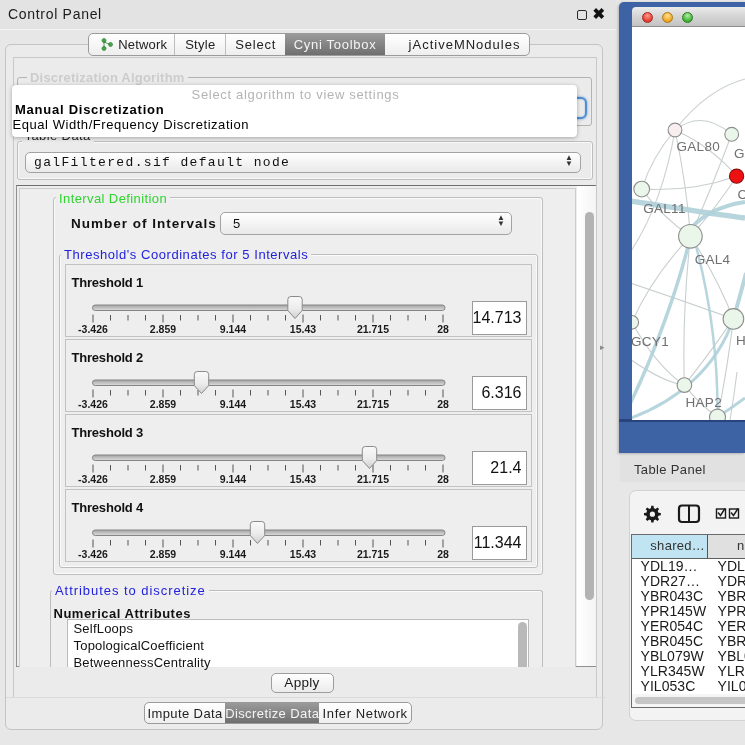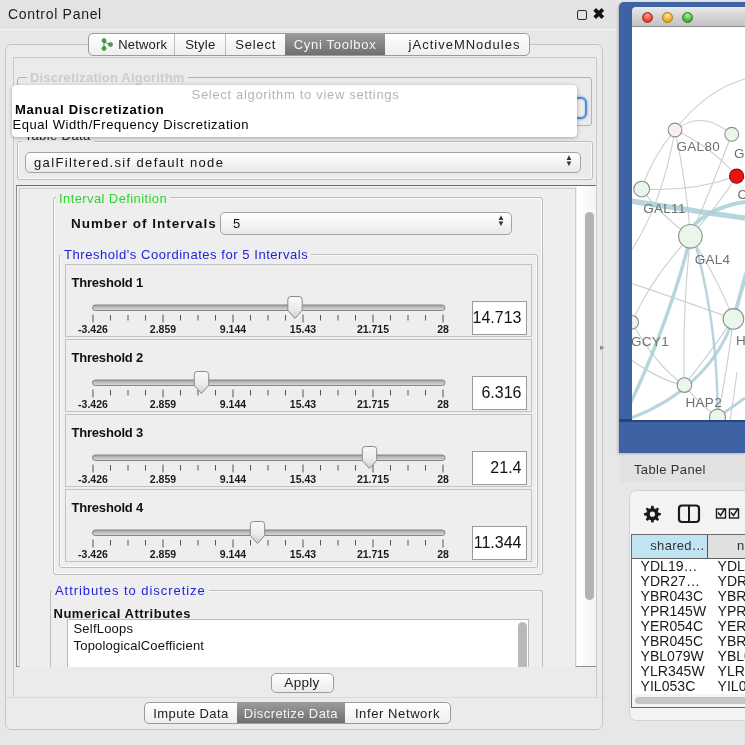--- a/index.html
+++ b/index.html
@@ -39,21 +39,21 @@
 </div>
 
 <div class="abs" style="left:12.5px;top:57px;width:584px;height:640.5px;border:1px solid #c9c9c9;background:#ebebeb;"></div>
 
 <div class="abs" style="left:17px;top:77px;width:575px;height:48.5px;border:1px solid #b3b3b3;border-radius:3px;"></div>
 <div class="abs" style="left:27px;top:70px;font-size:13px;font-weight:bold;letter-spacing:0.2px;color:#cccccc;background:#ebebeb;padding:0 3px;">Discretization Algorithm</div>
 <div class="abs" style="left:566px;top:97px;width:20.5px;height:22px;background:#ececec;border:2.5px solid #4f8fd2;border-radius:6px;box-shadow:0 0 3px rgba(90,150,215,0.9), inset 0 0 2px rgba(90,150,215,0.6);"></div>
 
 <div class="abs groupbox" style="left:17px;top:141px;width:576px;height:38.5px;"></div>
 <div class="abs" style="left:21.5px;top:128px;font-size:13px;letter-spacing:0.4px;color:#2a2a2a;background:#ebebeb;padding:0 3px;">Table Data</div>
-<div class="abs combo" style="left:25px;top:151.5px;width:556px;height:21px;">
+<div class="abs combo" style="left:25px;top:151.5px;width:556px;height:21px;font-family:Liberation Mono, monospace;">
     <span style="margin-left:8px;letter-spacing:1.35px;">galFiltered.sif default node</span>
   </div>
 <div class="abs carets" style="left:563px;top:156px;width:12px;">
     <div>▲</div>
     <div style="margin-top:2px;">▼</div>
   </div>
 
 <div class="abs" style="left:11.5px;top:85px;width:565.5px;height:51.5px;background:#ffffff;border-radius:4px;box-shadow:0 1px 4px rgba(0,0,0,0.3);z-index:30;"></div>
 <div class="abs" style="left:14px;top:86.5px;width:563px;text-align:center;font-size:13px;letter-spacing:0.67px;color:#b4b4b4;z-index:31;">Select algorithm to view settings</div>
 <div class="abs" style="left:15px;top:101.5px;font-size:13px;font-weight:bold;letter-spacing:0.75px;color:#000;z-index:31;">Manual Discretization</div>
@@ -152,26 +152,27 @@
     </svg>
 <div class="abs" style="left:406px;top:36px;width:55px;height:33.5px;background:#fff;border:1px solid #9a9a9a;font-size:16px;color:#111;text-align:right;line-height:31.5px;padding-right:4px;">11.344</div>
 </div>
 
 <div class="abs" style="left:49.5px;top:589.5px;width:493px;height:77px;border:1px solid #bdbdbd;border-bottom:none;border-radius:3px 3px 0 0;box-shadow:inset 0 1px 0 rgba(255,255,255,.7);"></div>
 <div class="abs" style="left:52px;top:583px;font-size:13px;letter-spacing:0.95px;color:#2222dd;background:#eeeeee;padding:0 3px;">Attributes to discretize</div>
 <div class="abs" style="left:53.5px;top:606px;font-size:13px;font-weight:bold;letter-spacing:0.5px;color:#111;">Numerical Attributes</div>
 <div class="abs" style="left:66.5px;top:618.5px;width:462.5px;height:48px;background:#ffffff;border:1px solid #bbbbbb;border-bottom:none;font-size:13px;color:#111;">
   <div style="padding-left:6px;height:17px;line-height:17px;letter-spacing:0.2px;">SelfLoops</div>
   <div style="padding-left:6px;height:17px;line-height:17px;letter-spacing:0.2px;">TopologicalCoefficient</div>
+  <div style="padding-left:6px;height:17px;line-height:17px;letter-spacing:0.2px;">BetweennessCentrality</div>
 </div>
 <div class="abs" style="left:517.5px;top:621.5px;width:9.5px;height:45px;background:#b9b9b9;border-radius:5px 5px 0 0;"></div>
 
 <div class="abs" style="left:270.5px;top:672.5px;width:63px;height:20px;border:1px solid #9d9d9d;border-radius:5px;background:linear-gradient(#ffffff,#ebebeb);font-size:13.5px;color:#1a1a1a;text-align:center;line-height:18px;letter-spacing:0.3px;">Apply</div>
 
-<div class="abs segbar" style="left:144px;top:702px;width:307px;height:22px;">
+<div class="abs segbar" style="left:144px;top:702px;width:268px;height:22px;">
  <div class="seg" style="width:97px;letter-spacing:0.4px;">Impute Data</div>
  <div class="seg segsel" style="width:114px;letter-spacing:0.4px;">Discretize Data</div>
  <div class="seg" style="width:111px;letter-spacing:0.6px;">Infer Network</div>
 </div>
 <div class="abs" style="left:6px;top:696.5px;width:600px;height:1px;background:#dadada;"></div>
 
 <div class="abs" style="left:600px;top:342px;width:8px;height:10px;color:#8a8a8a;font-size:9px;line-height:10px;">▸</div>
 
 <div class="abs" style="left:619px;top:2px;width:126px;height:451px;background:#3d63a5;border-radius:5px 0 0 0;box-shadow:-1px 1px 3px rgba(0,0,0,0.25);"></div>
 <div class="abs" style="left:619px;top:418.5px;width:126px;height:3px;background:#27447e;"></div>

